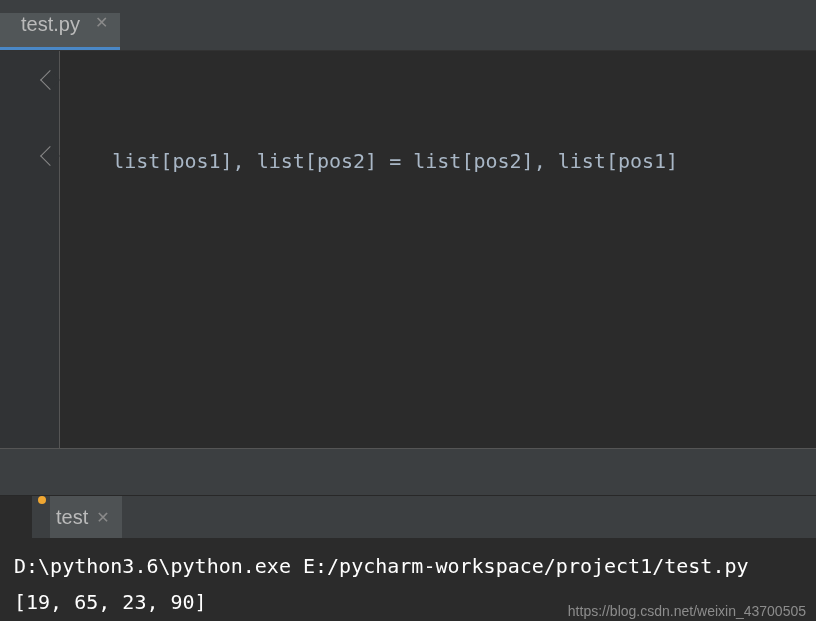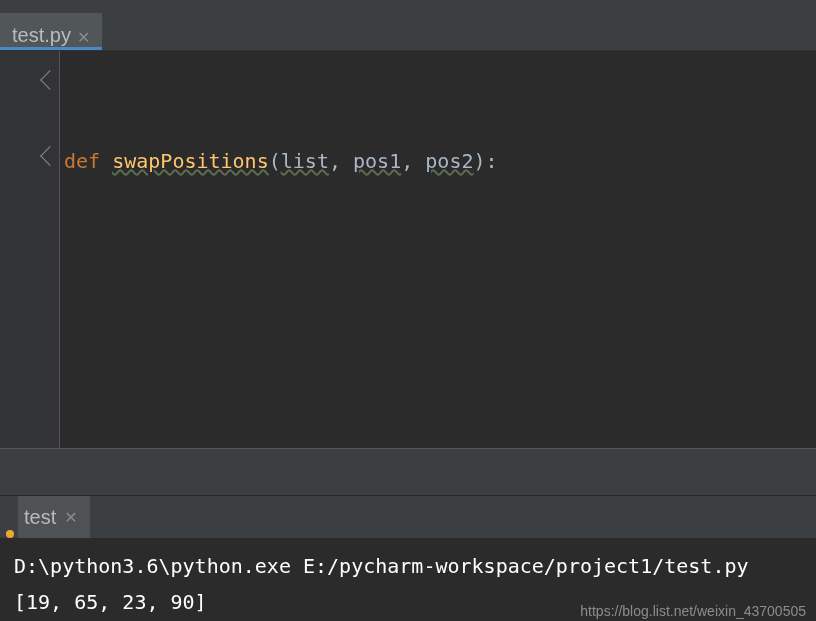--- a/index.html
+++ b/index.html
@@ -14,28 +14,28 @@
   }
   .top-spacer { height: 13px; background: #3c3f41; }
   .tab-bar {
     height: 37px;
     background: #3c3f41;
     display: flex;
     align-items: stretch;
   }
   .tab {
     display: flex;
-    align-items: flex-end;
+    align-items: flex-start;
     padding: 0 12px 0 6px;
     background: #515658;
     border-bottom: 3px solid #4a88c7;
     font-family: -apple-system, "Segoe UI", Arial, sans-serif;
     font-size: 20px;
     color: #bbbbbb;
-    gap: 6px;
+    gap: 15px;
     position: relative;
   }
   .tab .tab-label { }
   .tab .tab-close {
     color: #8a8a8a;
     font-size: 16px;
     cursor: pointer;
   }
   .tab::before {
     content: "";
@@ -83,21 +83,22 @@
   .inter-bar {
     height: 48px;
     background: #3c3f41;
     border-top: 1px solid #555;
     border-bottom: 1px solid #282828;
   }
   .run-tab-bar {
     height: 42px;
     background: #3c3f41;
     display: flex;
-    align-items: flex-end;
+    align-items: flex-start;
+    margin-left: 32px;
   }
   .run-marker {
     width: 8px; height: 8px; border-radius: 50%;
     background: #f0a732;
     margin-left: 6px;
   }
   .run-tab {
     display: flex;
     align-items: center;
     gap: 8px;
@@ -144,21 +145,21 @@
     <span class="tab-close">✕</span>
   </div>
 </div>
 
 <div class="editor-wrap">
   <div class="gutter">
     <div class="fold-handle fh1"></div>
     <div class="fold-handle fh2"></div>
   </div>
   <div class="code-area">
-    <div class="code-line"><span class="kw">def</span> <span class="fn-decl">swapPositions</span><span class="punct">(</span><span class="param">list</span><span class="punct">, </span><span class="param">pos1</span><span class="punct">, </span><span class="param">pos2</span><span class="punct">):</span></div>
+    <div class="code-line">    <span class="ident">list[pos1]</span><span class="punct">, </span><span class="ident">list[pos2] = list[pos2]</span><span class="punct">, </span><span class="ident">list[pos1]</span></div>
     <div class="code-line"></div>
     <div class="code-line"></div>
     
     
     
     
   </div>
 </div>
 
 <div class="inter-bar"></div>
@@ -167,15 +168,15 @@
   <span class="run-marker"></span>
   <div class="run-tab">
     <span>test</span>
     <span class="run-close">✕</span>
   </div>
 </div>
 
 <div class="console"><span>D:\python3.6\python.exe E:/pycharm-workspace/project1/test.py</span>
 <span class="line2">[19, 65, 23, 90]</span></div>
 
-<div class="watermark">https://blog.list.net/weixin_43700505</div>
+<div class="watermark">https://blog.csdn.net/weixin_43700505</div>
 
 </div>
 
 </body></html>

